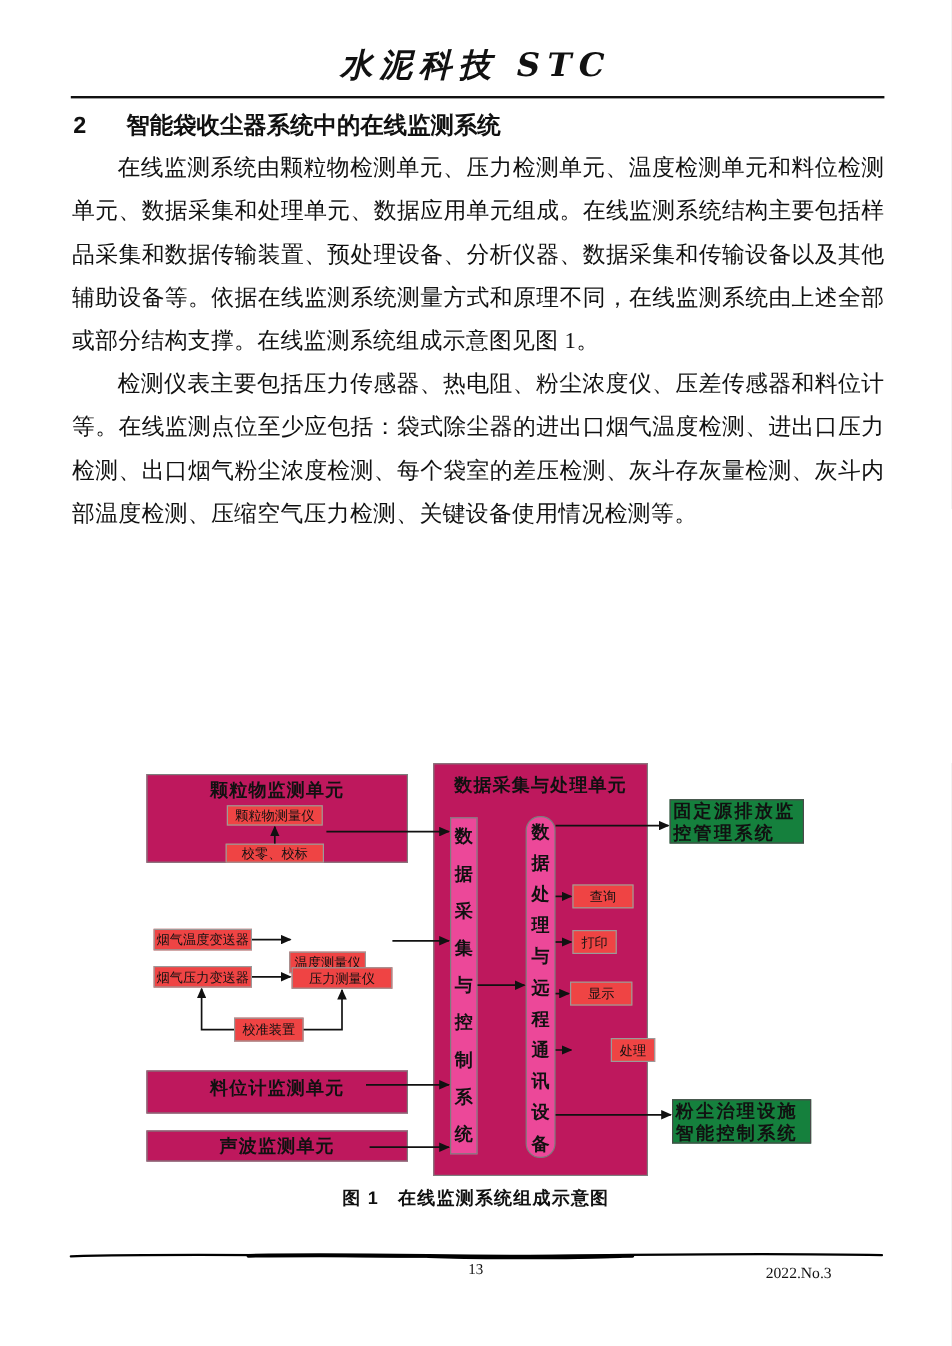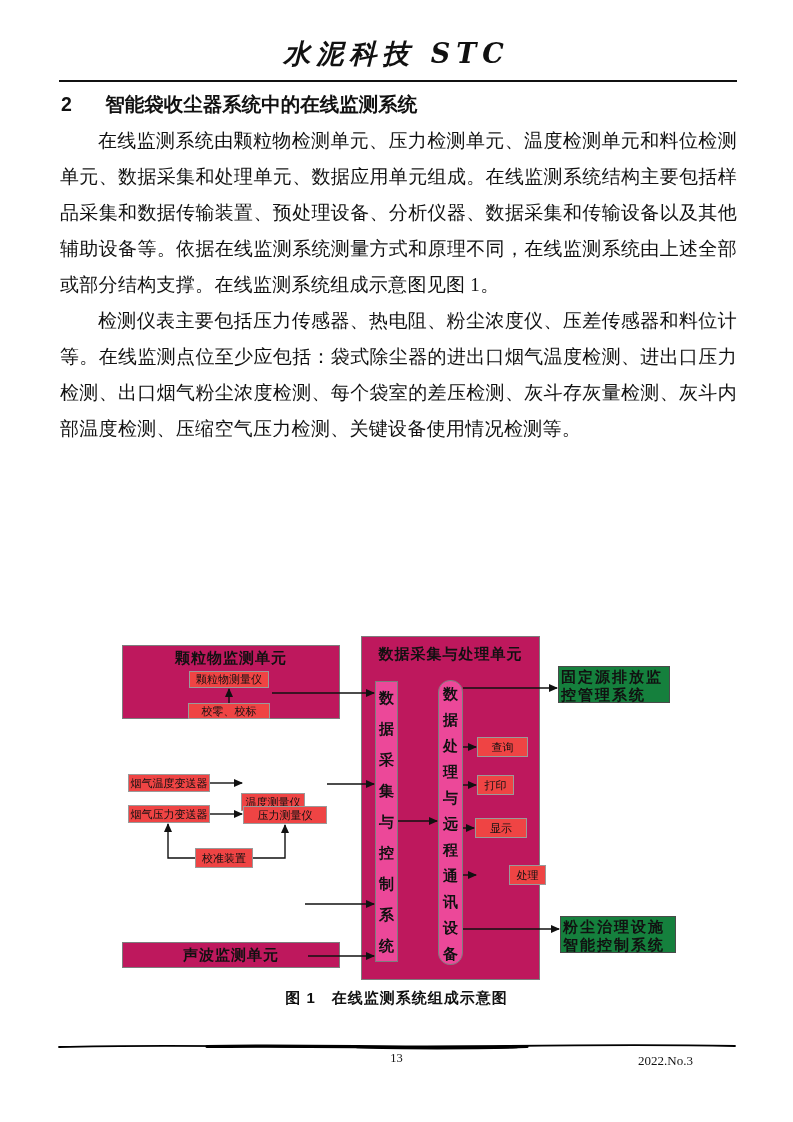--- a/index.html
+++ b/index.html
@@ -88,20 +88,23 @@
     </div>
     <div id="dA1" class="abs sbox">颗粒物测量仪</div>
     <div id="dA2" class="abs sbox">校零、校标</div>
 
     <div id="dB1" class="abs sbox">烟气温度变送器</div>
     <div id="dB2" class="abs sbox">温度测量仪</div>
     <div id="dB3" class="abs sbox">烟气压力变送器</div>
     <div id="dB4" class="abs sbox">压力测量仪</div>
     <div id="dB5" class="abs sbox">校准装置</div>
 
+    <div id="dC" class="abs ubox">
+      <div class="utitle">料位计监测单元</div>
+    </div>
     <div id="dD" class="abs ubox">
       <div class="utitle">声波监测单元</div>
     </div>
 
     <div id="dM" class="abs ubox">
       <div class="utitle">数据采集与处理单元</div>
     </div>
     <div id="dV1" class="abs vtext">数据采集与控制系统</div>
     <div id="dV2" class="abs vtext">数据处理与远程通讯设备</div>
     <div id="dF1" class="abs sbox">查询</div>

